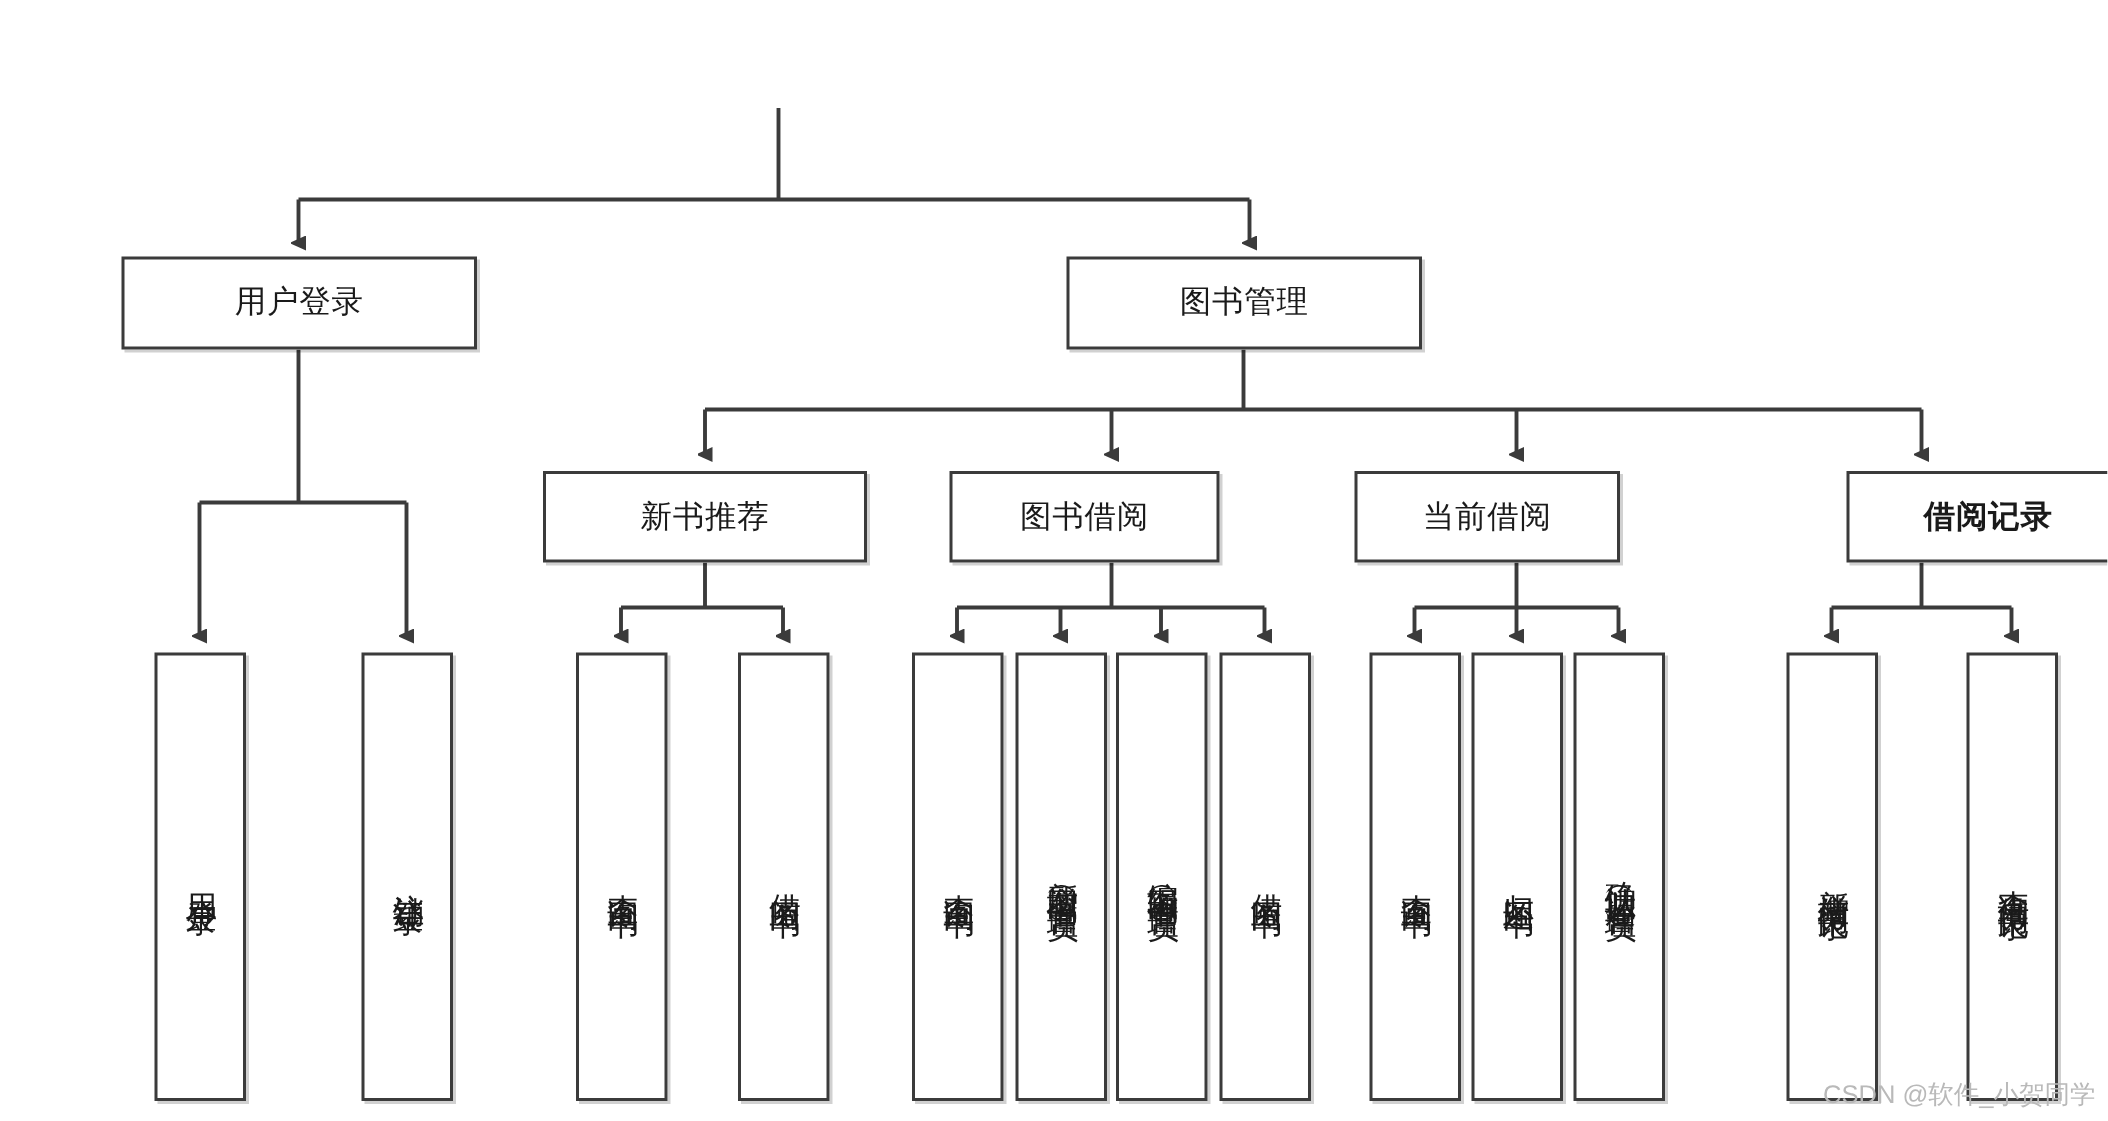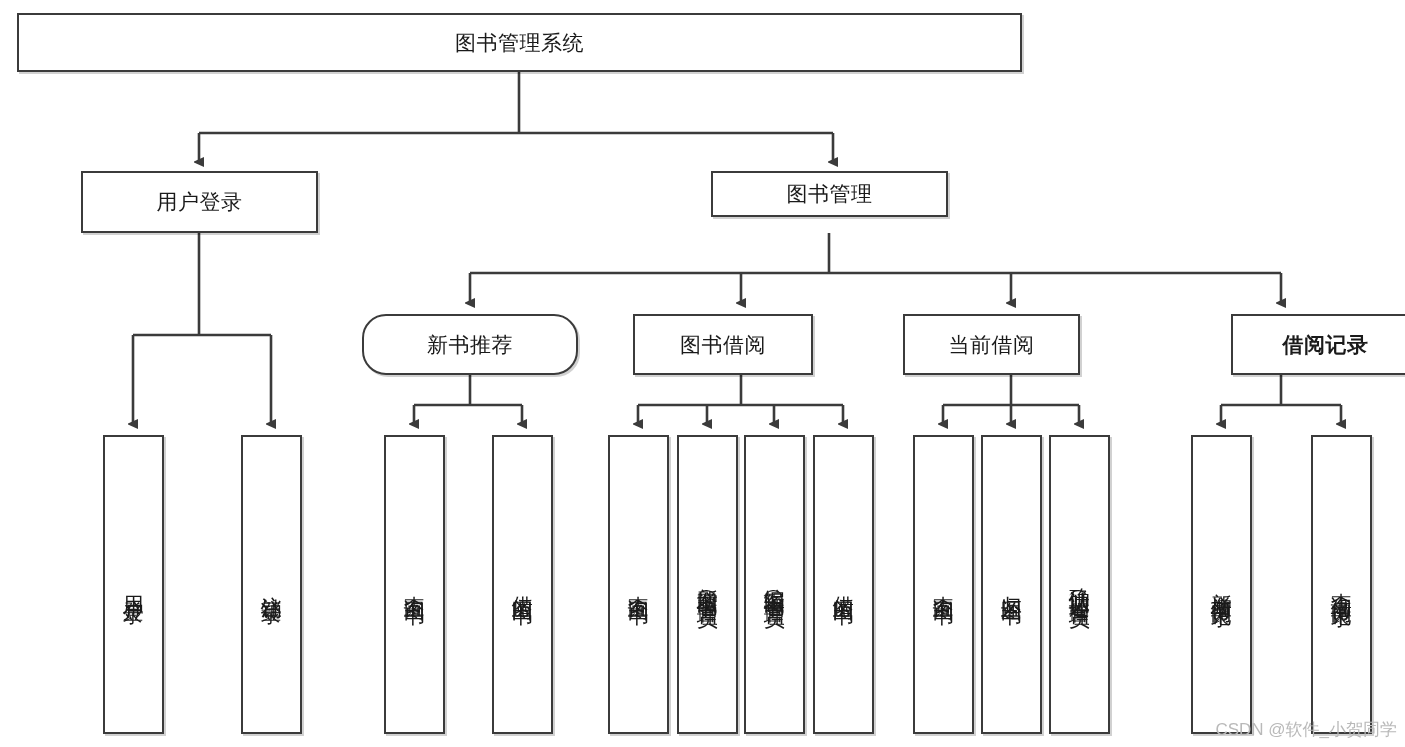--- a/index.html
+++ b/index.html
@@ -112,32 +112,29 @@
       <path d="M1011,405 L1011,424" marker-end="url(#arrow)"></path>
       <path d="M1079,405 L1079,424" marker-end="url(#arrow)"></path>
 
       <path d="M1281,375 L1281,405"></path>
       <path d="M1221,405 L1341,405"></path>
       <path d="M1221,405 L1221,424" marker-end="url(#arrow)"></path>
       <path d="M1341,405 L1341,424" marker-end="url(#arrow)"></path>
     </g>
   </svg>
 
-  <div class="node horiz" style="left:17px; top:13px; width:1005px; height:59px;">
-    <span class="label">图书管理系统</span>
-  </div>
 
   <div class="node horiz" style="left:81px; top:171px; width:237px; height:62px;">
     <span class="label">用户登录</span>
   </div>
-  <div class="node horiz" style="left:711px; top:171px; width:237px; height:46px;">
+  <div class="node horiz" style="left:711px; top:171px; width:237px; height:62px;">
     <span class="label">图书管理</span>
   </div>
 
-  <div class="node horiz" style="left:362px; top:314px; width:216px; height:61px;border-radius:24px;">
+  <div class="node horiz" style="left:362px; top:314px; width:216px; height:61px;">
     <span class="label">新书推荐</span>
   </div>
   <div class="node horiz" style="left:633px; top:314px; width:180px; height:61px;">
     <span class="label">图书借阅</span>
   </div>
   <div class="node horiz" style="left:903px; top:314px; width:177px; height:61px;">
     <span class="label">当前借阅</span>
   </div>
   <div class="node horiz" style="left:1231px; top:314px; width:189px; height:61px;font-weight:bold;">
     <span class="label">借阅记录</span>

